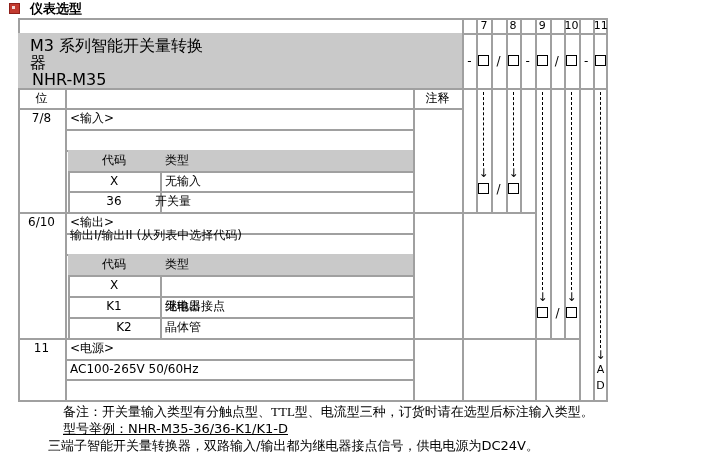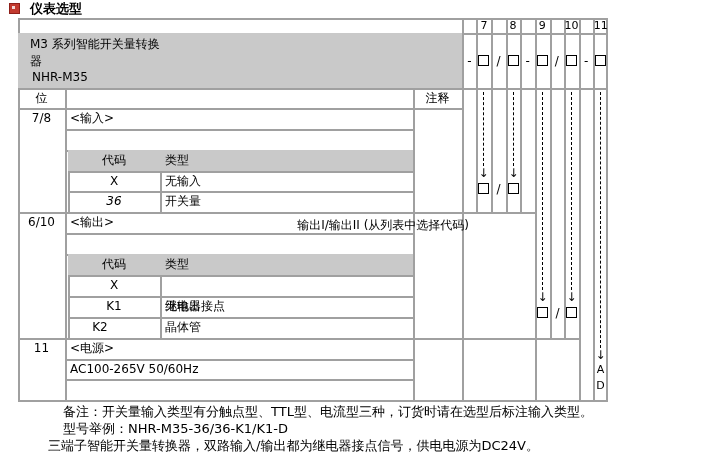--- a/index.html
+++ b/index.html
@@ -20,21 +20,21 @@
   .digit-row{position:absolute;left:444px;top:0;width:146px;height:15px;display:flex;}
   .digit-row > div{flex:1;text-align:center;font-size:11px;line-height:15px;}
   .pattern-row{position:absolute;left:444px;top:15px;width:146px;height:55px;display:flex;}
   .pattern-row > div{flex:1;display:flex;align-items:center;justify-content:center;font-size:12px;}
   .selbox{display:inline-block;width:9px;height:9px;border:1px solid #000;background:#fff;}
   .dash{position:absolute;width:0;border-left:1px dashed #000;}
   .arrow{position:absolute;width:15px;text-align:center;font-size:12px;line-height:14px;}
   .bodybox{position:absolute;width:9px;height:9px;border:1px solid #000;background:#fff;}
   .slash{position:absolute;width:15px;text-align:center;font-size:12px;line-height:14px;}
   .pcode{position:absolute;width:15px;text-align:center;font-size:11px;line-height:14px;}
-  .prod{position:absolute;left:0;top:15px;width:444px;height:55px;background:#c9c9c9;font-size:12px;}
+  .prod{position:absolute;left:0;top:15px;width:444px;height:55px;background:#c9c9c9;font-size:16px;}
   .prod .l1{position:absolute;left:12px;top:3px;}
   .prod .l2{position:absolute;left:12px;top:20px;}
   .prod .l3{position:absolute;left:14px;top:37px;}
   .notes{position:absolute;left:0;top:402px;width:727px;font-size:13px;}
   .note{position:absolute;white-space:nowrap;}
 </style>
 </head>
 <body>
 
 <div class="title-row">
@@ -126,34 +126,34 @@
   <div class="cell c" style="left:0;top:70px;width:47px;line-height:20px;">位</div>
   <div class="cell c" style="left:395px;top:70px;width:49px;line-height:20px;">注释</div>
 
   <div class="cell c" style="left:0;top:90px;width:47px;line-height:21px;">7/8</div>
   <div class="cell pl" style="left:47px;top:90px;width:348px;line-height:21px;">&lt;输入&gt;</div>
   <div class="grayfill" style="left:50px;top:132px;width:345px;height:21px;"></div>
   <div class="cell c" style="left:50px;top:132px;width:92px;line-height:21px;">代码</div>
   <div class="cell pl" style="left:142px;top:132px;width:253px;line-height:21px;">类型</div>
   <div class="cell c" style="left:50px;top:153px;width:92px;line-height:20px;">X</div>
   <div class="cell pl" style="left:142px;top:153px;width:253px;line-height:20px;">无输入</div>
-  <div class="cell c" style="left:50px;top:173px;width:92px;line-height:21px;font-style:italic;">36</div>
-  <div class="cell pl" style="left:142px;top:173px;width:253px;line-height:21px;">开关量</div>
+  <div class="cell c" style="left:50px;top:173px;width:92px;line-height:21px;">36</div>
+  <div class="cell pl" style="left:132px;top:173px;width:253px;line-height:21px;">开关量</div>
 
   <div class="cell c" style="left:0;top:194px;width:47px;line-height:21px;">6/10</div>
   <div class="cell pl" style="left:47px;top:194px;width:348px;line-height:21px;">&lt;输出&gt;</div>
-  <div class="cell pl" style="left:47px;top:197px;width:404px;line-height:21px;text-align:right;">输出I/输出II (从列表中选择代码)</div>
+  <div class="cell pl" style="left:47px;top:207px;width:404px;line-height:21px;">输出I/输出II (从列表中选择代码)</div>
   <div class="grayfill" style="left:50px;top:236px;width:345px;height:21px;"></div>
   <div class="cell c" style="left:50px;top:236px;width:92px;line-height:21px;">代码</div>
   <div class="cell pl" style="left:142px;top:236px;width:253px;line-height:21px;">类型</div>
   <div class="cell c" style="left:50px;top:257px;width:92px;line-height:21px;">X</div>
   <div class="cell pl" style="left:142px;top:257px;width:290px;line-height:21px;margin-top:21px;">无输出</div>
   <div class="cell c" style="left:50px;top:278px;width:92px;line-height:21px;">K1</div>
   <div class="cell pl" style="left:142px;top:278px;width:253px;line-height:21px;">继电器接点</div>
-  <div class="cell c" style="left:36px;top:299px;width:92px;line-height:21px;">K2</div>
+  <div class="cell c" style="left:60px;top:299px;width:92px;line-height:21px;">K2</div>
   <div class="cell pl" style="left:142px;top:299px;width:253px;line-height:21px;border-radius:7px;">晶体管</div>
 
   <div class="cell c" style="left:0;top:320px;width:47px;line-height:21px;">11</div>
   <div class="cell pl" style="left:47px;top:320px;width:420px;line-height:21px;">&lt;电源&gt;</div>
   <div class="cell pl" style="left:47px;top:341px;width:348px;line-height:20px;">AC100-265V 50/60Hz</div>
 
   <div class="dash" style="left:465px;top:74px;height:74px;"></div>
   <div class="dash" style="left:495px;top:74px;height:74px;"></div>
   <div class="dash" style="left:524px;top:74px;height:198px;"></div>
   <div class="dash" style="left:553px;top:74px;height:198px;"></div>
@@ -170,16 +170,16 @@
   <div class="bodybox" style="left:490px;top:165px;"></div>
   <div class="bodybox" style="left:519px;top:289px;"></div>
   <div class="slash" style="left:532px;top:288px;">/</div>
   <div class="bodybox" style="left:548px;top:289px;"></div>
 
   <div class="pcode" style="left:575px;top:345px;">A</div>
   <div class="pcode" style="left:575px;top:361px;">D</div>
 </div>
 
 <div class="notes">
-  <div class="note" style="left:63px;top:1px;">备注：开关量输入类型有分触点型、TTL型、电流型三种，订货时请在选型后标注输入类型。</div>
-  <div class="note" style="left:63px;top:18px;">型号举例：NHR-M35-36/36-K1/K1-D</div>
+  <div class="note" style="left:63px;top:1px;font-family:Liberation Serif, serif;">备注：开关量输入类型有分触点型、TTL型、电流型三种，订货时请在选型后标注输入类型。</div>
+  <div class="note" style="left:63px;top:18px;text-decoration:underline;">型号举例：NHR-M35-36/36-K1/K1-D</div>
   <div class="note" style="left:48px;top:35px;">三端子智能开关量转换器，双路输入/输出都为继电器接点信号，供电电源为DC24V。</div>
 </div>
 
 </body></html>

